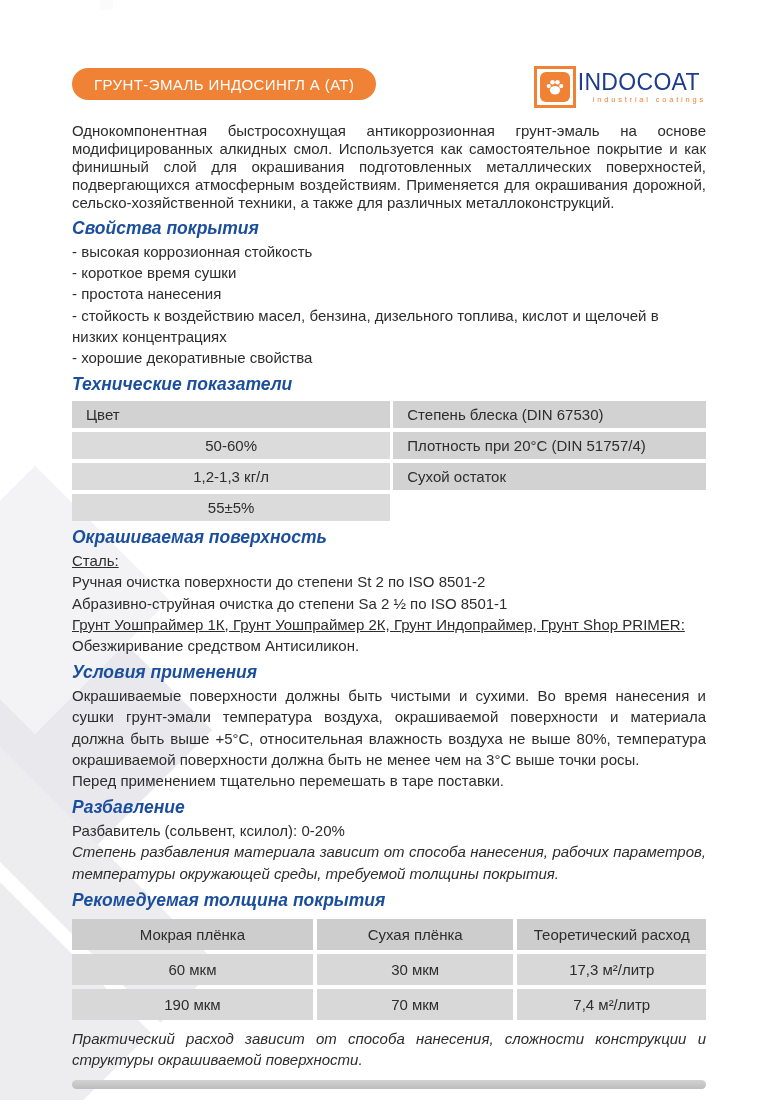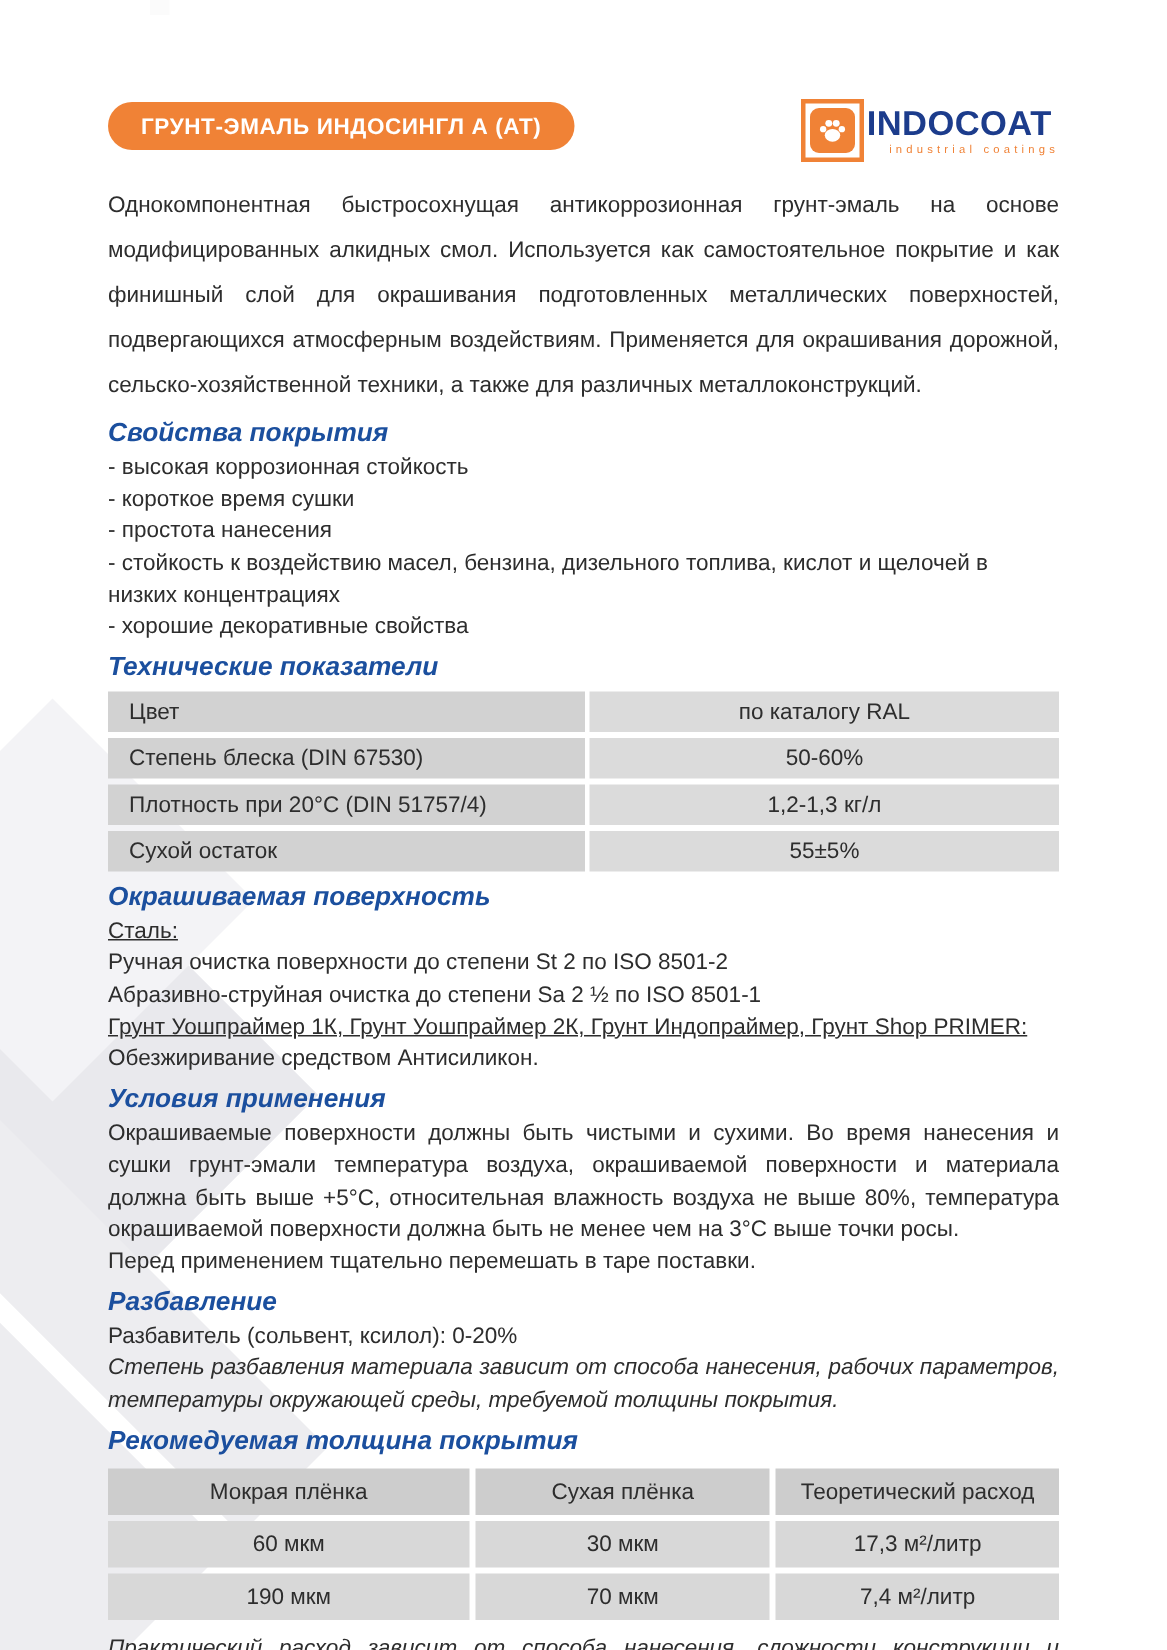--- a/index.html
+++ b/index.html
@@ -18,38 +18,38 @@
   .wm3 { left: -180px; top: 800px; width: 330px; height: 330px; background: #ededf0; }
   .wm-gap { position: absolute; z-index: 0; left: -220px; top: 905px; width: 520px; height: 14px;
             background: #ffffff; transform: rotate(45deg); }
   .corner-mark { position: absolute; left: 100px; top: 0; width: 13px; height: 10px; background: #fbfbfb; }
 
   .content { position: relative; z-index: 1; padding: 0 72px; }
 
   
   .header-row { margin-top: 68px; display: flex; justify-content: space-between; align-items: flex-start; }
   .badge {
-    background: #f08236; color: #ffffff; font-weight: bold; font-size: 15px;
+    background: #f08236; color: #ffffff; font-weight: normal; font-size: 15px;
     letter-spacing: 0.4px; padding: 8px 22px 7px; border-radius: 17px; white-space: nowrap;
   }
   .brand { display: flex; align-items: center; margin-top: -2px; }
   .brand-box {
     width: 42px; height: 42px; border: 3px solid #f08236; display: flex;
     align-items: center; justify-content: center; background: #fff;
   }
   .brand-box-inner {
     width: 30px; height: 30px; background: #f08236; border-radius: 6px;
     display: flex; align-items: center; justify-content: center;
   }
   .brand-text { margin-left: 2px; line-height: 1; }
-  .brand-name { color: #1c3c8c; font-weight: bold; font-size: 23px; letter-spacing: 0.3px; }
+  .brand-name { color: #1c3c8c; font-weight: normal; font-size: 23px; letter-spacing: 0.3px; }
   .brand-tagline { color: #f08236; font-size: 7.5px; letter-spacing: 2.8px; margin-top: 2px; padding-left: 15px; }
 
   
-  .intro { margin-top: 14px; font-size: 15px; line-height: 30px; text-align: justify; }
+  .intro { margin-top: 14px; font-size: 15px; line-height: 18px; text-align: justify; }
   .section-title { color: #1b4f9e; font-size: 17.5px; font-weight: bold; margin-top: 6px; margin-bottom: 2px; font-style: italic; }
   .body-line { font-size: 15px; line-height: 21.2px; }
   .body-par  { font-size: 15px; line-height: 21.2px; text-align: justify; }
   .u { text-decoration: underline; }
   .it { font-style: italic; }
 
   
   .t1 { margin-top: 6px; margin-bottom: 4px; display: grid; grid-template-columns: 50.2% 1fr;
         column-gap: 3px; row-gap: 4px; }
   .t1-label { background: #d2d2d2; font-size: 15px; padding: 5px 5px 5px 14px; display: flex; align-items: center; }
@@ -102,21 +102,20 @@
   <h2 class="section-title">Свойства покрытия</h2>
   <div class="body-line">- высокая коррозионная стойкость</div>
   <div class="body-line">- короткое время сушки</div>
   <div class="body-line">- простота нанесения</div>
   <div class="body-line">- стойкость к воздействию масел, бензина, дизельного топлива, кислот и щелочей в низких концентрациях</div>
   <div class="body-line">- хорошие декоративные свойства</div>
 
   <h2 class="section-title">Технические показатели</h2>
   <div class="t1">
     <div class="t1-label">Цвет</div>
-    <div class="t1-value">по каталогу RAL</div>
     <div class="t1-label">Степень блеска (DIN 67530)</div>
     <div class="t1-value">50-60%</div>
     <div class="t1-label">Плотность при 20°C (DIN 51757/4)</div>
     <div class="t1-value">1,2-1,3 кг/л</div>
     <div class="t1-label">Сухой остаток</div>
     <div class="t1-value">55±5%</div>
   </div>
 
   <h2 class="section-title">Окрашиваемая поверхность</h2>
   <div class="body-line u">Сталь:</div>

